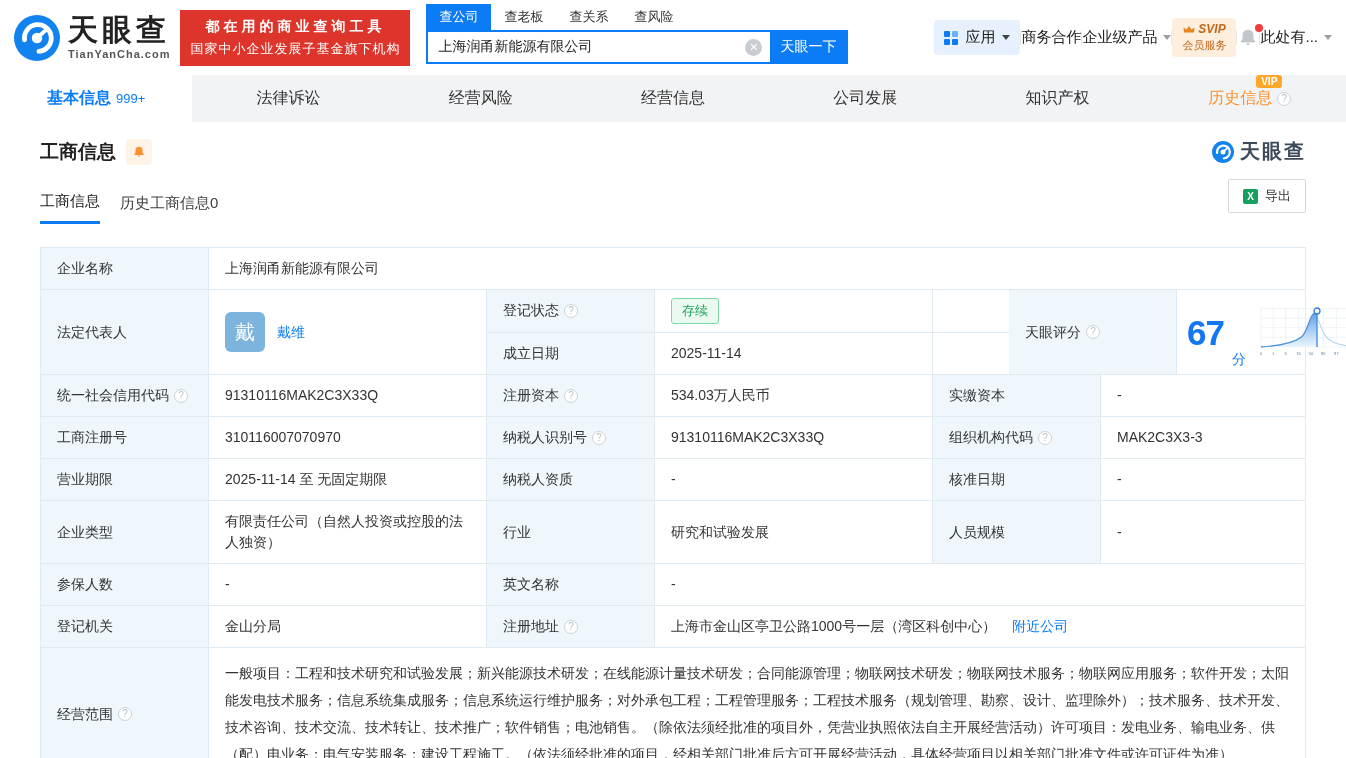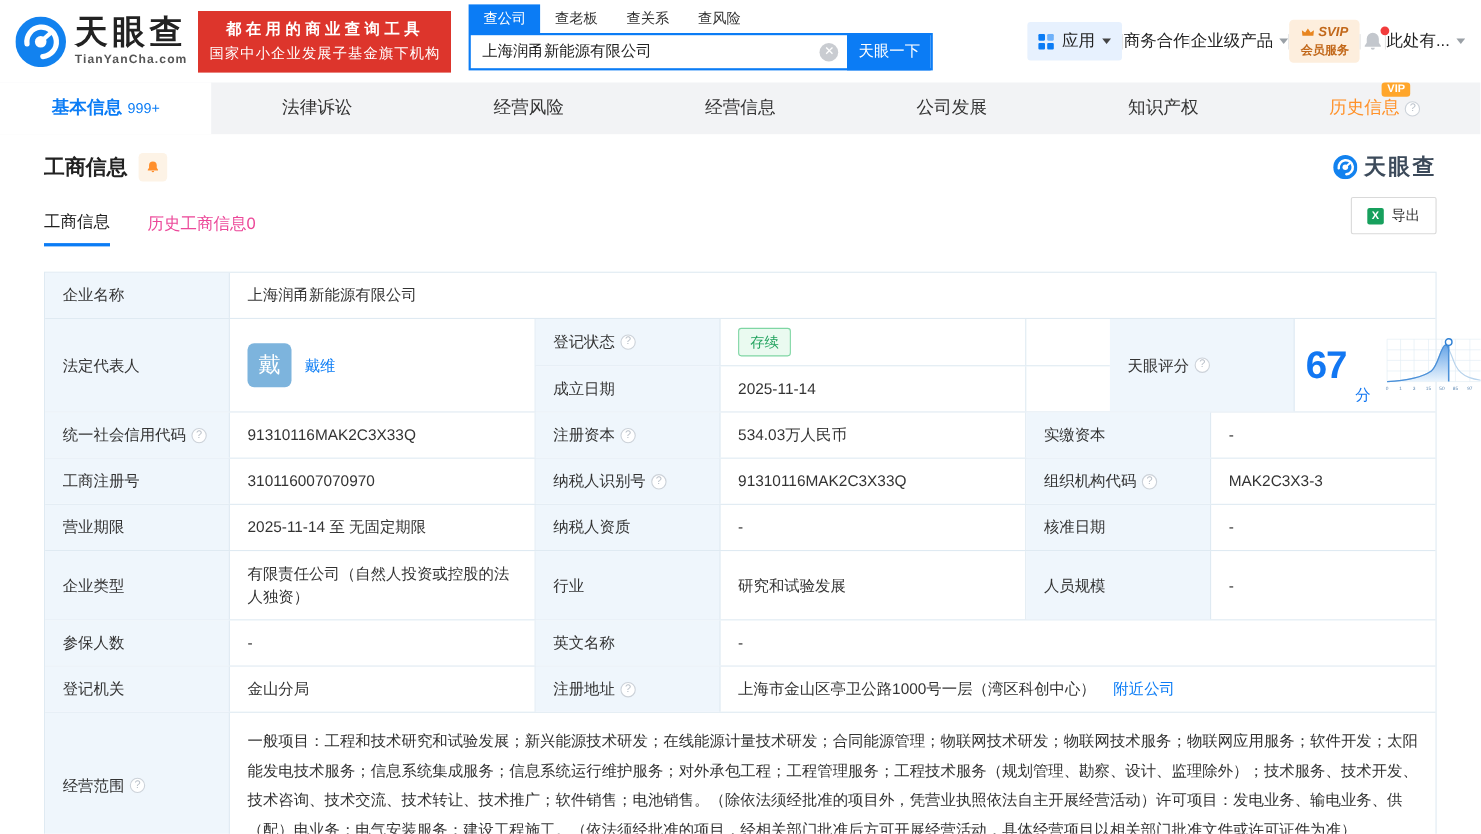--- a/index.html
+++ b/index.html
@@ -34,21 +34,21 @@
     font-size:15px;color:#222;cursor:pointer;}
   .gridic{display:grid;grid-template-columns:6px 6px;grid-gap:2px;}
   .gridic i{width:6px;height:6px;background:var(--blue);border-radius:1px;display:block;}
   .gridic i:nth-child(2){opacity:.55;}
   .caret{width:0;height:0;border-left:4px solid transparent;border-right:4px solid transparent;
     border-top:5px solid #444;display:inline-block;}
   .caret.gray{border-top-color:#9aa0a6;}
   .hlink{font-size:15px;color:#222;display:flex;align-items:center;gap:6px;cursor:pointer;white-space:nowrap;}
   .svip{background:#fdeedd;border-radius:4px;padding:4px 10px;text-align:right;color:#c2681a;cursor:pointer;}
   .svip-top{font-size:12px;font-weight:bold;font-style:italic;display:flex;gap:3px;align-items:center;justify-content:center;}
-  .svip-bot{font-size:11px;margin-top:2px;font-weight:bold;}
+  .svip-bot{font-size:11px;margin-top:2px;font-weight:normal;}
   .bellwrap{position:relative;cursor:pointer;width:22px;height:22px;}
   .reddot{position:absolute;top:-3px;right:-4px;width:8px;height:8px;background:#f23c3c;border-radius:50%;}
   .userchip{font-size:15px;color:#222;display:flex;gap:6px;align-items:center;cursor:pointer;white-space:nowrap;}
   
   .mtabs{height:47px;background:#f2f3f5;display:flex;}
   .mtab{flex:1;display:flex;align-items:center;justify-content:center;font-size:16px;color:#333;gap:5px;cursor:pointer;}
   .mtab.active{background:#fff;color:var(--blue);font-weight:bold;}
   .mtab-badge{font-size:13px;color:var(--blue);font-weight:normal;}
   .rel{position:relative;}
   .mtab.history{color:#ff9129;}
@@ -59,21 +59,21 @@
   .q::after{content:"?";}
   
   .section-head{margin:16px 40px 0;display:flex;align-items:center;}
   .sec-title{font-size:19px;font-weight:bold;color:#222;}
   .sec-bell{width:26px;height:26px;background:#fdf3e6;border-radius:4px;margin-left:10px;
     display:flex;align-items:center;justify-content:center;cursor:pointer;}
   .watermark{margin-left:auto;display:flex;align-items:center;gap:6px;}
   .wm-txt{font-size:20px;font-weight:bold;color:#3c4a5a;letter-spacing:2px;}
   .subtabs{margin:14px 40px 0;display:flex;align-items:center;}
   .subtab{font-size:15px;color:#222;padding-bottom:10px;border-bottom:3px solid var(--blue);cursor:pointer;}
-  .subtab.inactive{color:#ec4899;border-bottom:none;margin-left:34px;}
+  .subtab.inactive{color:#404040;border-bottom:none;margin-left:20px;}
   .export{margin-left:auto;border:1px solid #d9d9d9;border-radius:2px;padding:7px 14px;font-size:13px;
     color:#333;display:flex;align-items:center;gap:7px;background:#fff;cursor:pointer;margin-bottom:24px;}
   .xlsic{width:15px;height:15px;background:#17a05d;border-radius:2px;color:#fff;font-size:10px;
     font-weight:bold;line-height:15px;text-align:center;}
   .xlsic::after{content:"X";}
   
   .tbl{margin:10px 40px 0;border:1px solid var(--border);font-size:14px;}
   .trow{display:flex;border-bottom:1px solid var(--border);}
   .trow:last-child{border-bottom:0;}
   .c{padding:0 16px;display:flex;align-items:center;border-right:1px solid var(--border);

